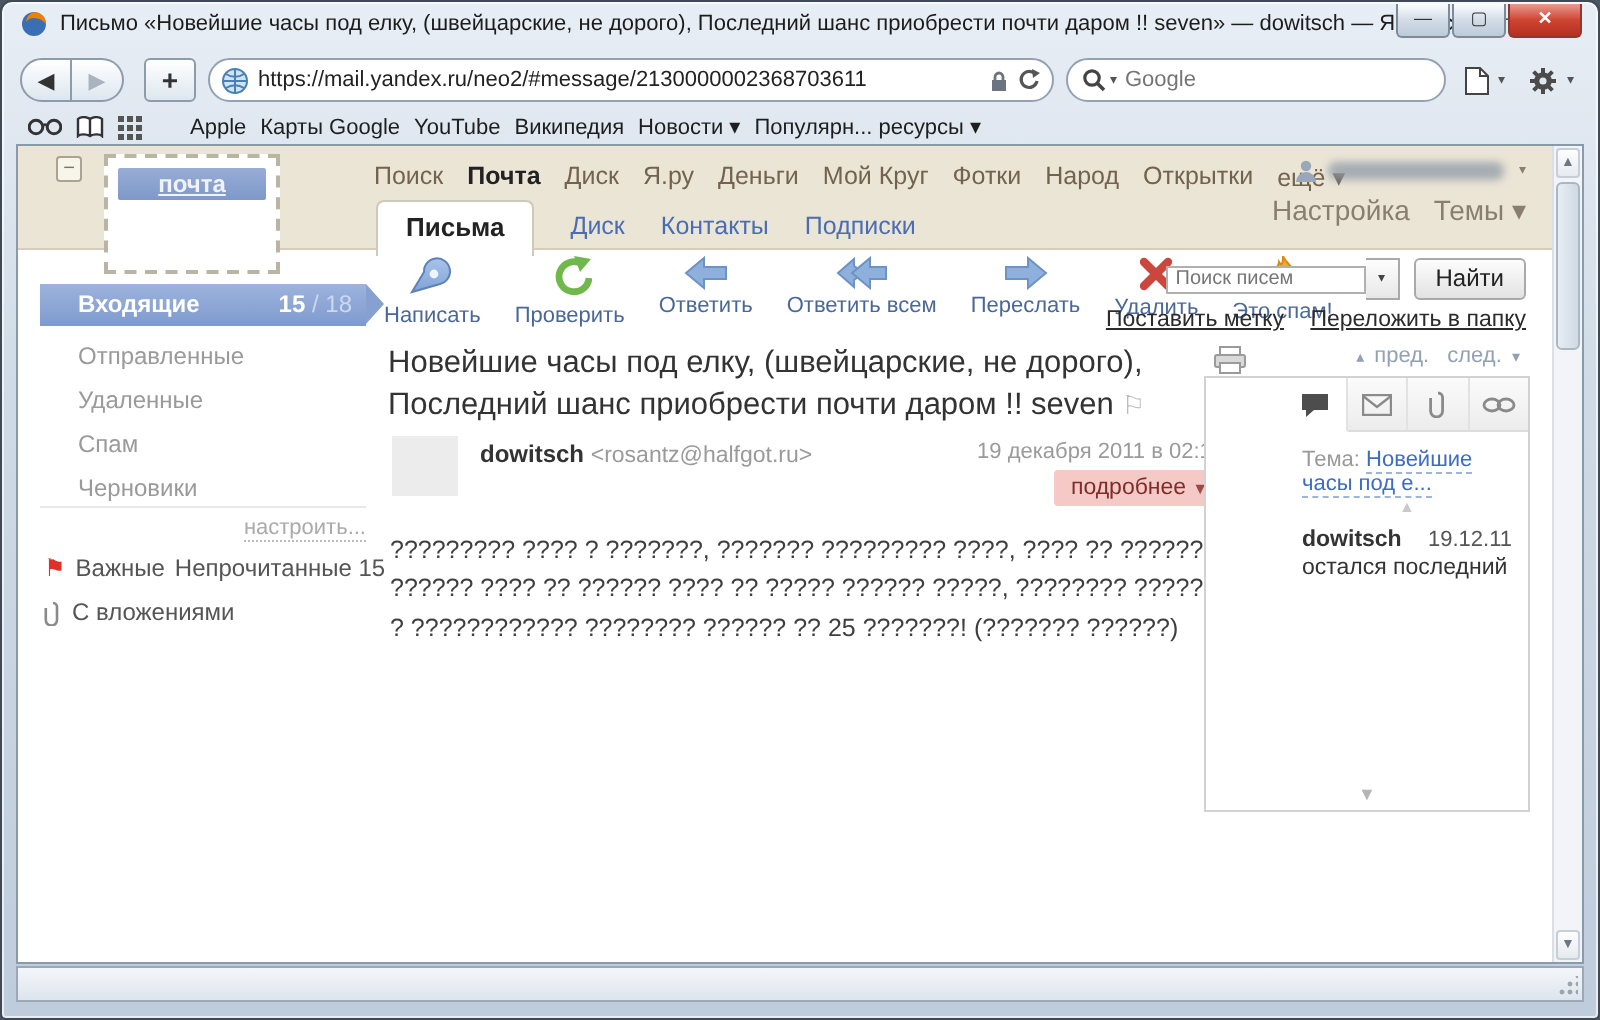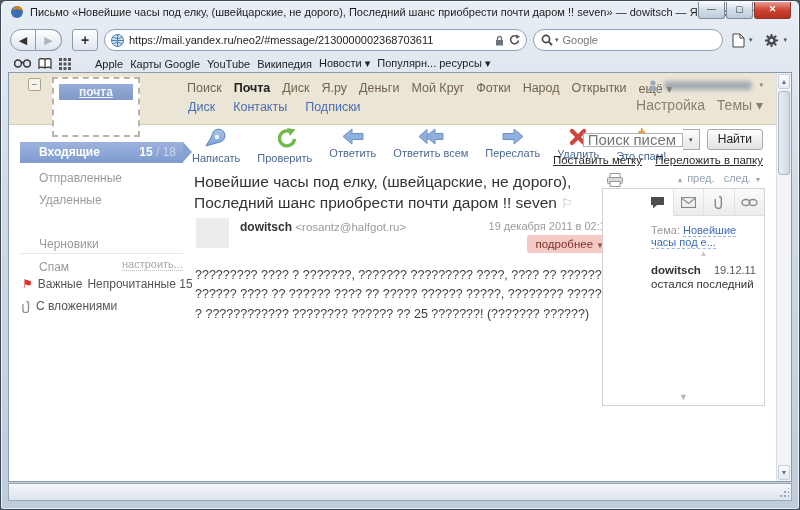--- a/index.html
+++ b/index.html
@@ -110,21 +110,21 @@
   .sender-name b { font-weight:bold; }
   .sender-email { color:#9a9a9a; font-weight:normal; font-size:11.5px; }
   .msg-date { position:absolute; right:0; top:2px; font-size:11px; color:#9a9a9a; }
   .details-badge { position:absolute; right:0; top:17px; background:#f5c9c6; color:#7d2e2a; font-size:11.5px;
                    padding:3px 8px; border-radius:2px; }
   .details-badge .arr { font-size:8px; margin-left:3px; color:#9c4a44; }
   .msg-body { position:absolute; top:141px; left:186px; width:420px; font-size:12.5px; color:#3f3f3f; line-height:1.55; }
 
   
   .mail-search { position:absolute; top:4px; right:13px; display:flex; align-items:center; }
-  .mail-search input { width:100px; height:14px; border:1px solid #b0b0b0; font-size:15px; padding:0 4px; color:#444; outline:none; font-family:"Liberation Sans",sans-serif; }
+  .mail-search input { width:100px; height:14px; border:1px solid #b0b0b0; font-size:10px; padding:0 4px; color:#444; outline:none; font-family:"Liberation Sans",sans-serif; }
   .search-dd { width:17px; height:21px; border:1px solid #a9a9a9; border-left:none; background:linear-gradient(#fdfdfd,#e7e7e7);
                font-size:7px; color:#444; text-align:center; line-height:20px; }
   .find-btn { margin-left:7px; height:21px; padding:0 10px; border:1px solid #a9a9a9; border-radius:3px;
               background:linear-gradient(#fdfdfd,#e2e2e2); font-size:12px; color:#222; line-height:19px; }
   .mark-links { position:absolute; top:29px; right:13px; font-size:11.5px; color:#2b2b2b; white-space:nowrap; }
   .mark-links span { text-decoration:underline; margin-left:10px; }
   .pager { position:absolute; top:47px; right:16px; font-size:11px; color:#93a0b5; }
   .pager .a { font-size:8px; }
   .pager span { margin-left:6px; }
 
@@ -312,34 +312,35 @@
         <span class="blur-blob"></span>
         <span class="dd-arrow" style="color:#8a7f6e;">▾</span>
       </div>
       <div class="account-row2">
         <span>Настройка</span>
         <span>Темы ▾</span>
       </div>
     </div>
 
     <div class="mail-tabs">
+      <span class="tab-active">Письма</span>
       <span class="tab-link">Диск</span>
       <span class="tab-link">Контакты</span>
       <span class="tab-link">Подписки</span>
     </div>
 
     <div class="content">
 
       <div class="folder-active">
         <span>Входящие</span>
         <span class="folder-count"><span>15</span><span class="total"> / 18</span></span>
       </div>
       <div class="folder-item" style="top:46px;">Отправленные</div>
       <div class="folder-item" style="top:68px;">Удаленные</div>
-      <div class="folder-item" style="top:90px;margin-top:45px;">Спам</div>
+      <div class="folder-item" style="top:90px;">Спам</div>
       <div class="folder-item" style="top:112px;">Черновики</div>
       <div class="configure-link"><span>настроить...</span></div>
 
       <div class="filters-row" style="top:152px;">
         <span class="flag-red">⚑</span>
         <span>Важные</span>
         <span>Непрочитанные 15</span>
       </div>
       <div class="filters-row" style="top:174px;">
         <span>

